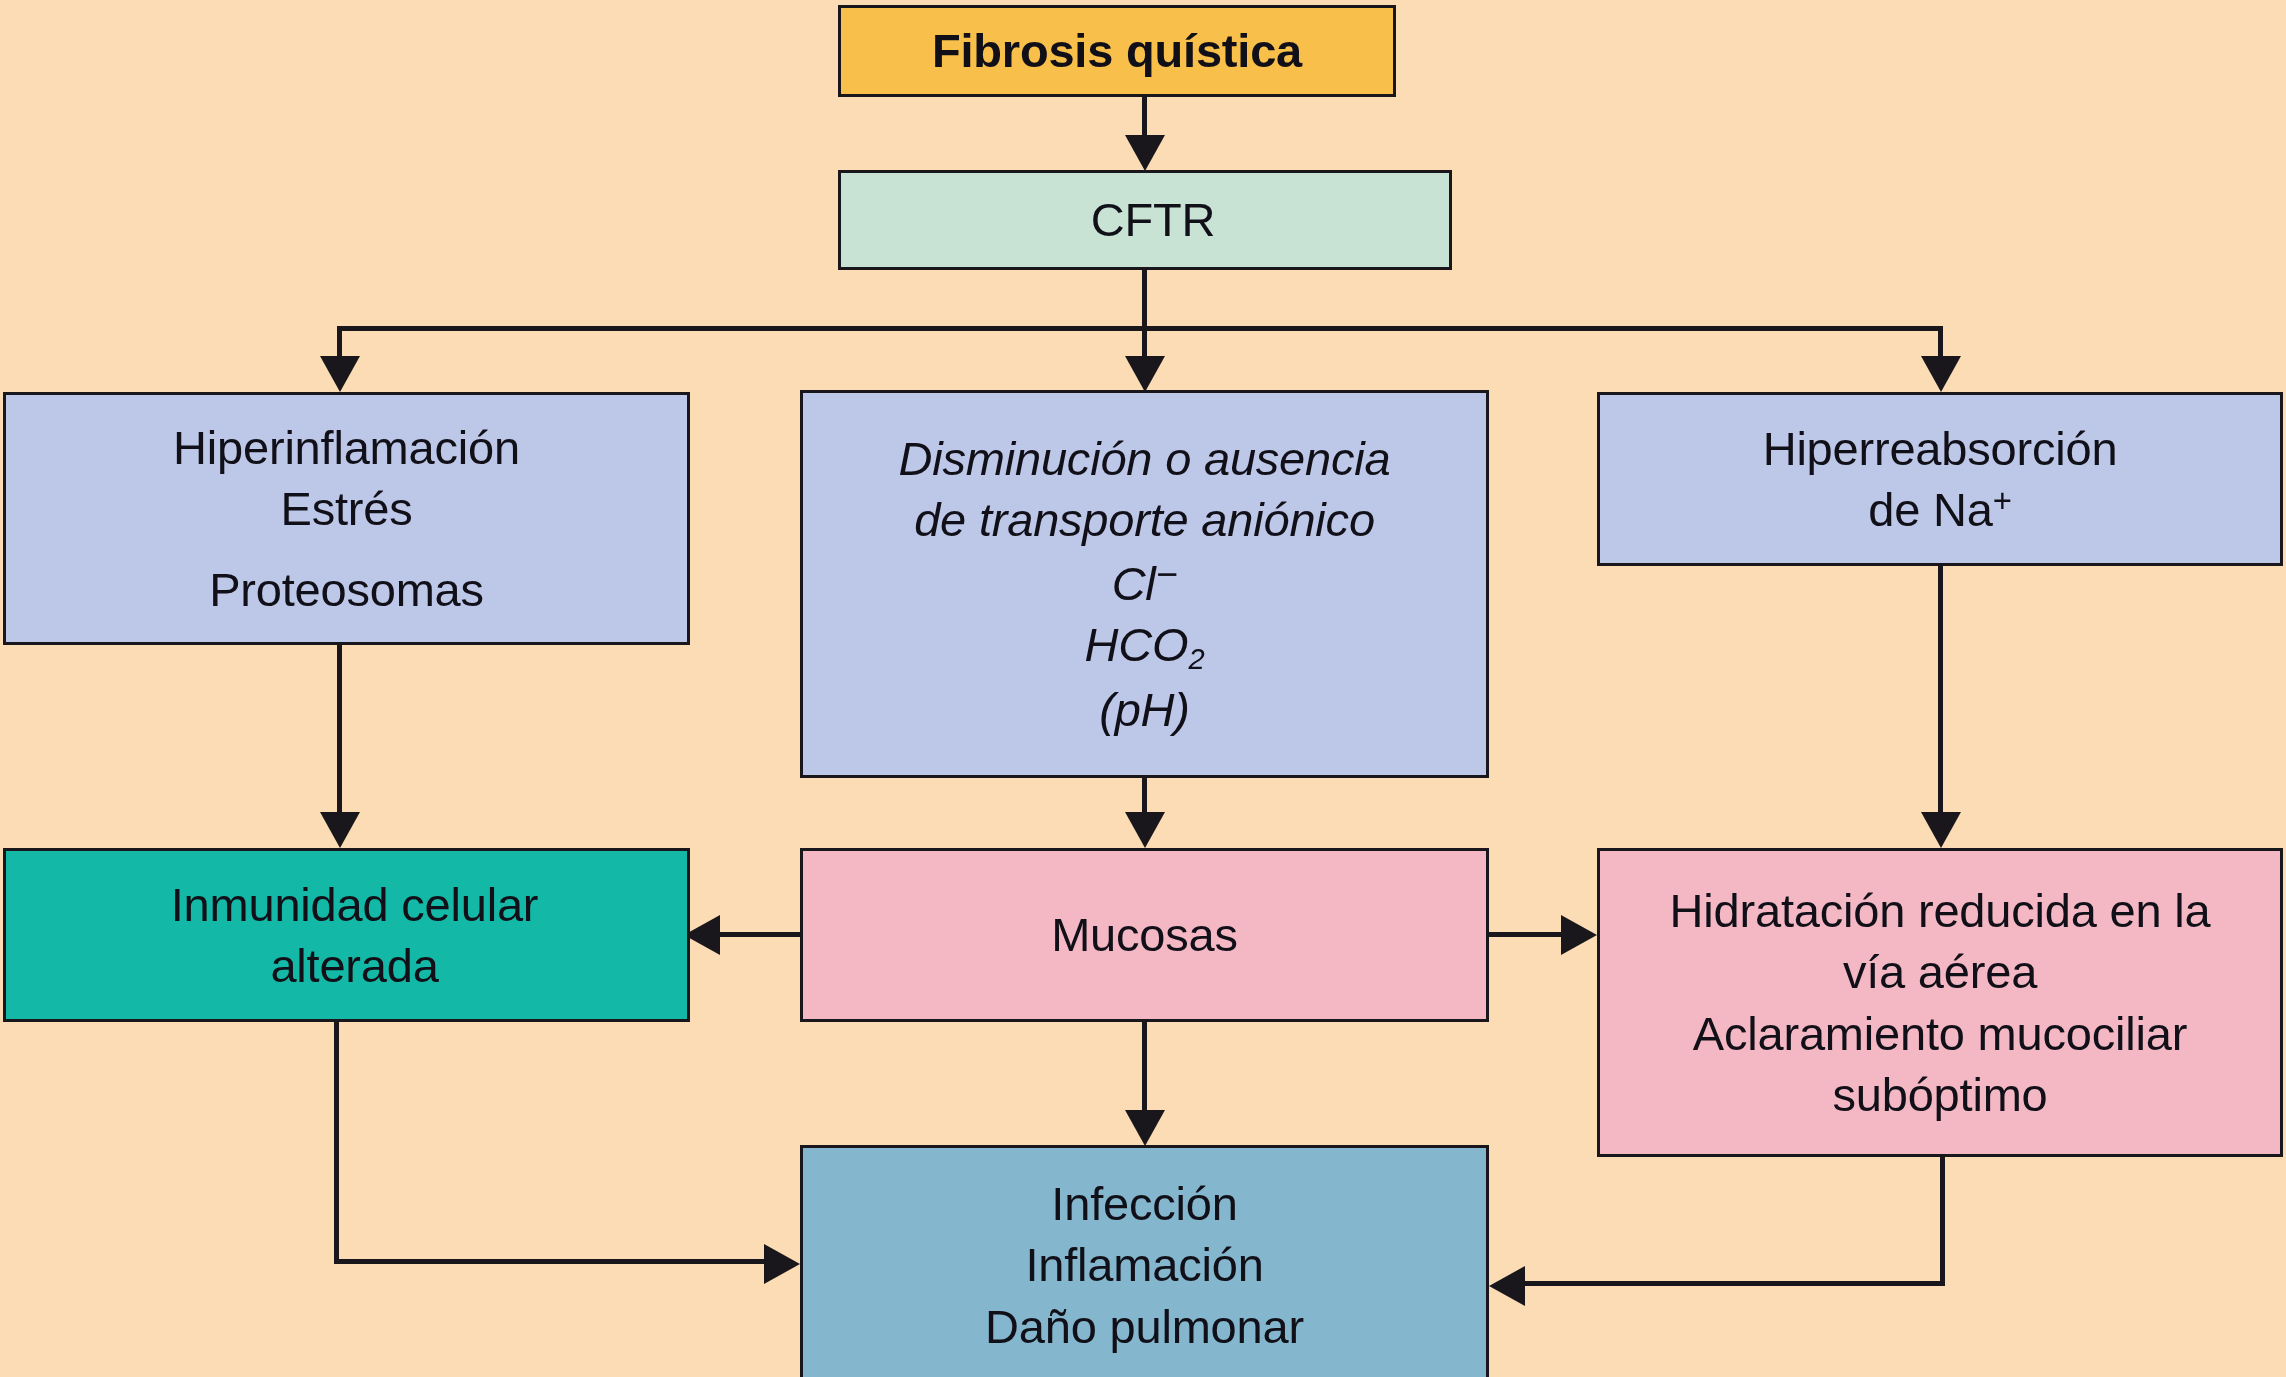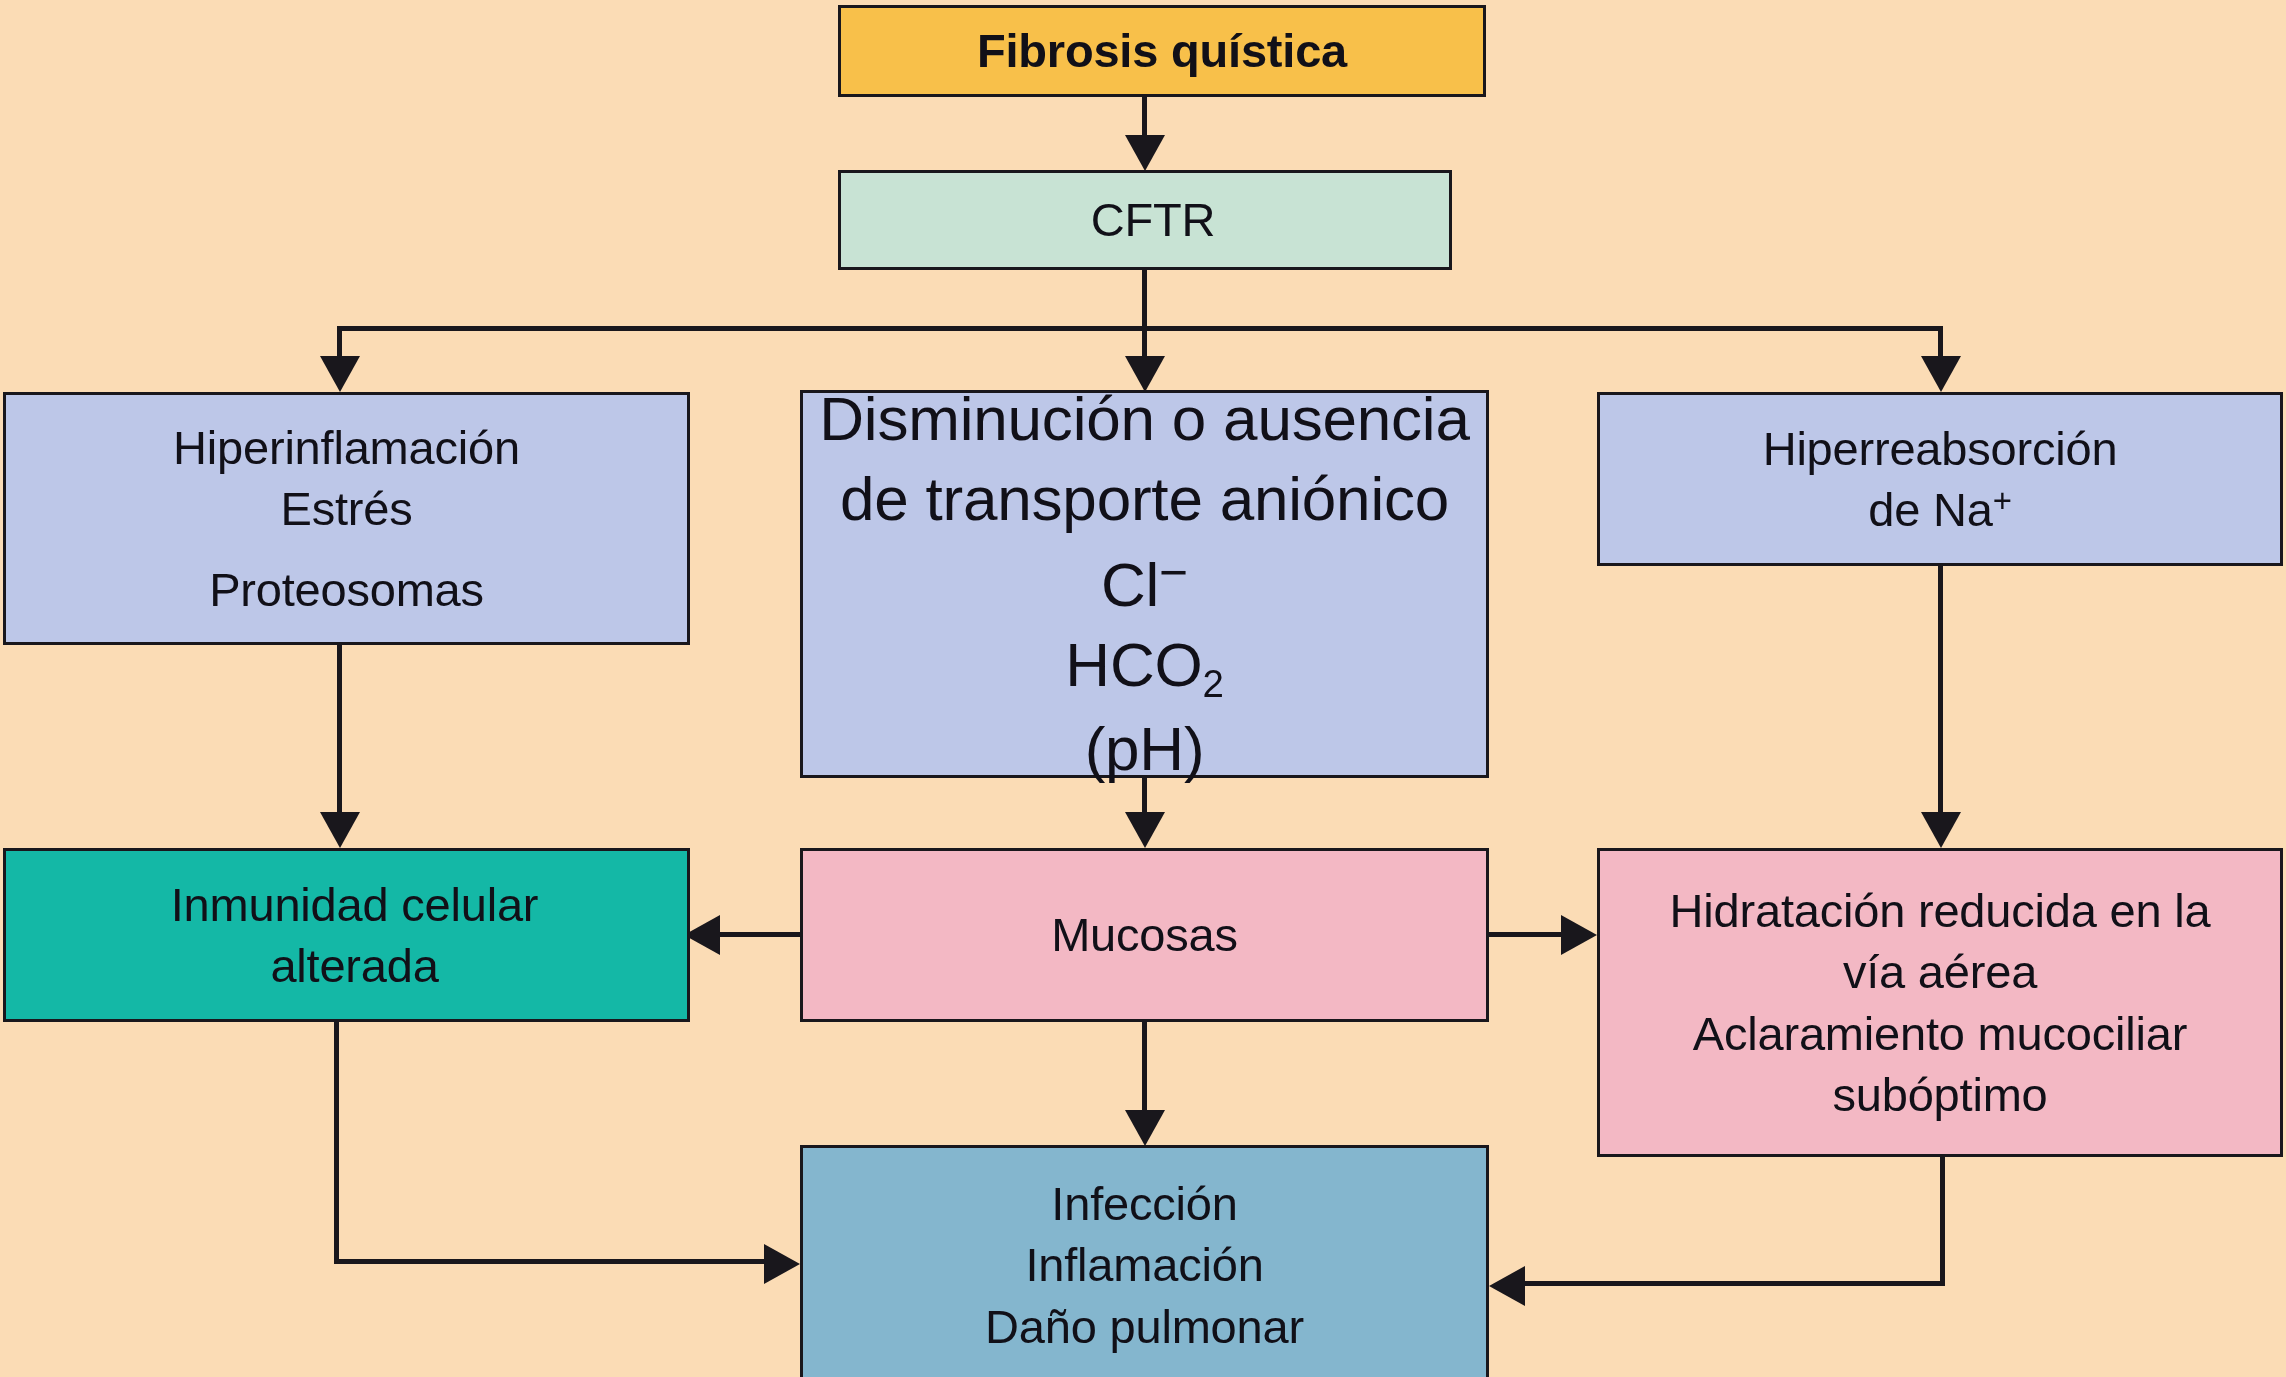--- a/index.html
+++ b/index.html
@@ -25,25 +25,25 @@
     align-items: center;
     justify-content: center;
     text-align: center;
     color: #111018;
     line-height: 1.30;
     letter-spacing: -0.2px;
     z-index: 3;
   }
   .node .ln { display: block; white-space: nowrap; }
 
-  .n-root      { left:838px;  top:5px;    width:648px;  height:92px;   background:#f8c04a; font-size:47px; font-weight:bold; }
+  .n-root      { left:838px;  top:5px;    width:558px;  height:92px;   background:#f8c04a; font-size:47px; font-weight:bold; }
   .n-cftr      { left:838px;  top:170px;  width:614px;  height:100px;  background:#c8e3d4; font-size:47px;padding-left:16px; }
 
   .n-hiper     { left:3px;    top:392px;  width:687px;  height:253px;  background:#bdc7e8; font-size:47px; }
-  .n-anion     { left:800px;  top:390px;  width:689px;  height:388px;  background:#bdc7e8; font-size:62px; }
+  .n-anion     { left:800px;  top:390px;  width:689px;  height:388px;  background:#bdc7e8; font-size:47px;font-style:italic; }
   .n-na        { left:1597px; top:392px;  width:686px;  height:174px;  background:#bdc7e8; font-size:47px; }
 
   .n-inmun     { left:3px;    top:848px;  width:687px;  height:174px;  background:#14b8a6; font-size:47px;padding-left:16px; }
   .n-mucosa    { left:800px;  top:848px;  width:689px;  height:174px;  background:#f3b8c4; font-size:47px; }
   .n-hidrata   { left:1597px; top:848px;  width:686px;  height:309px;  background:#f3b8c4; font-size:47px; }
 
   .n-infec     { left:800px;  top:1145px; width:689px;  height:240px;  background:#84b6ce; font-size:47px; }
 
   
   .gap-before { margin-top: 20px; text-align: center; }

